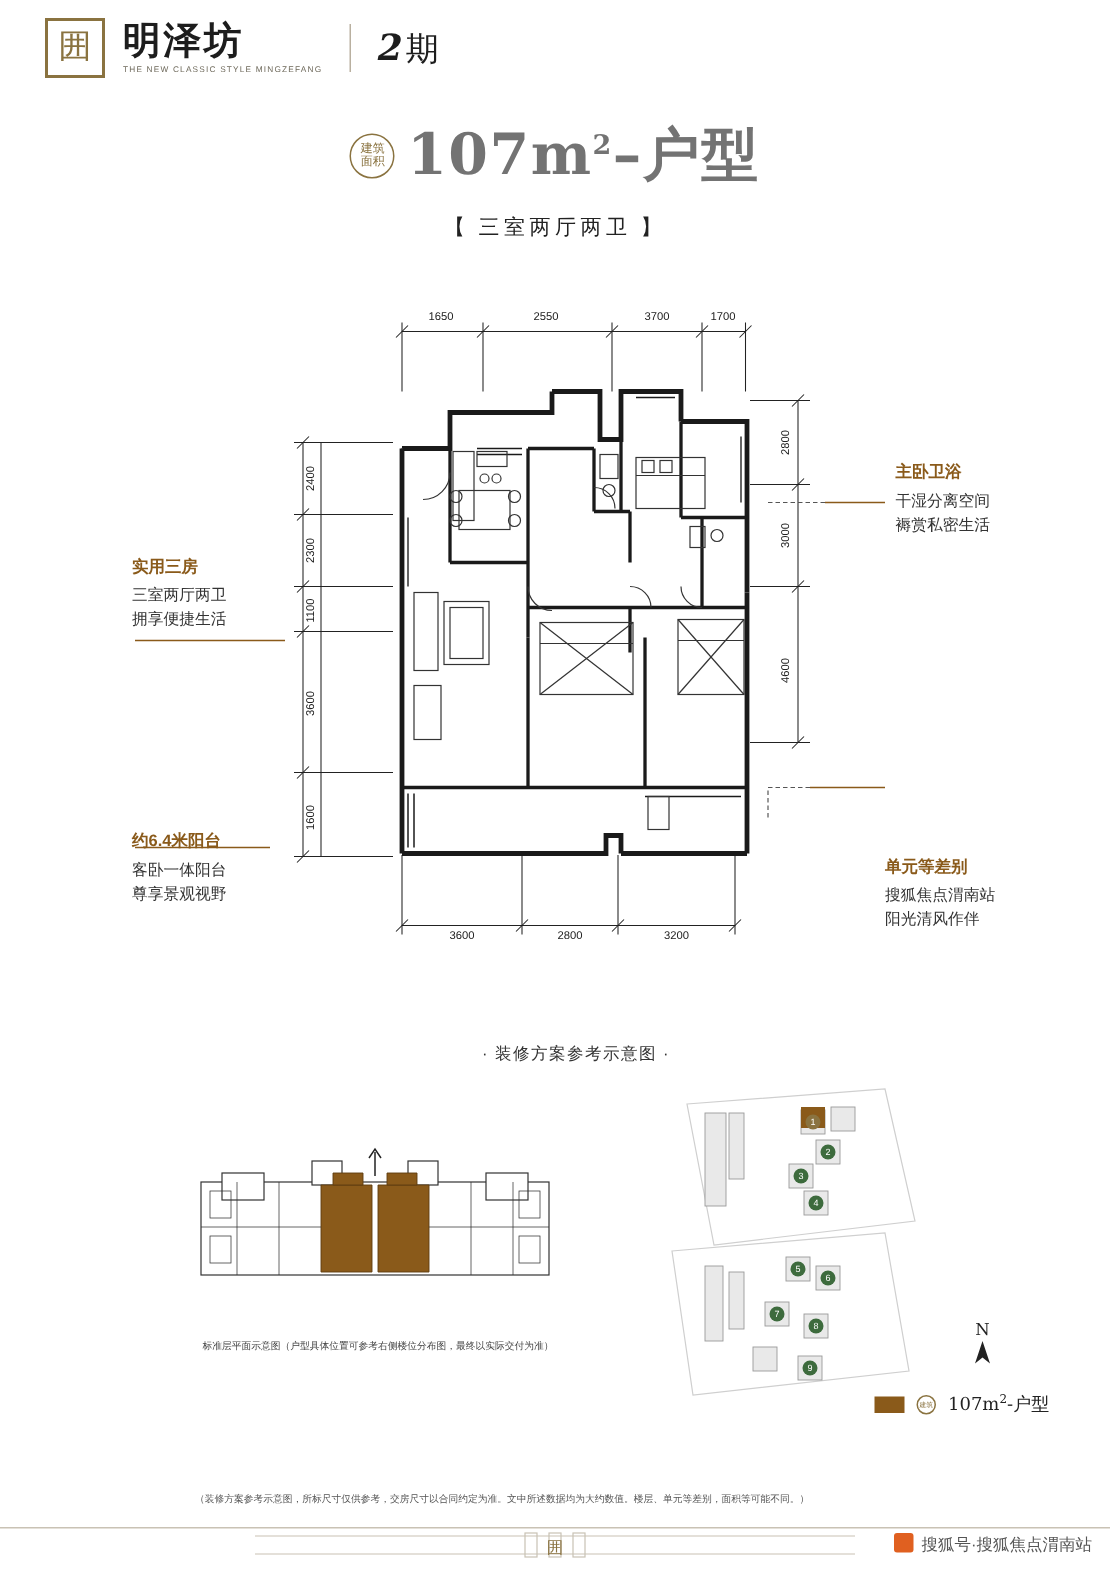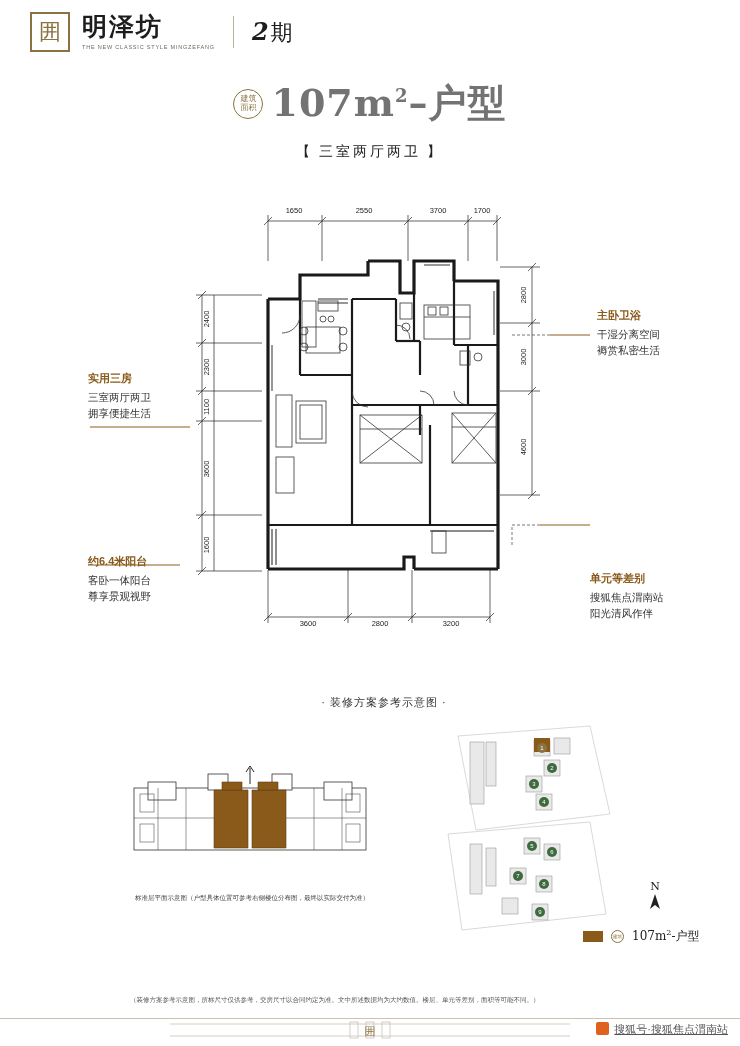--- a/index.html
+++ b/index.html
@@ -114,21 +114,21 @@
     position: absolute; left: 130px; top: 995px; width: 480px;
     font-size: 6.5px; color: #555; line-height: 1.5; text-align: left;
   }
 
   
   .footer-rule { position: absolute; left: 0; top: 1018px; width: 740px; height: 1px; background: #c9c2b4; }
   .footer-pattern { position: absolute; left: 170px; top: 1020px; width: 400px; height: 22px; }
   .watermark {
     position: absolute; right: 12px; top: 1022px;
     display: flex; gap: 5px;
-    font-size: 11px; color: #555; text-decoration: underline;
+    font-size: 11px; color: #555;
   }
   .watermark .sq { width: 13px; height: 13px; background: #e06020; border-radius: 2px; }
 </style>
 </head>
 <body>
 
 <div class="header">
   <div class="logo-mark">囲</div>
   <div class="logo-text">
     <div class="logo-cn">明泽坊</div>

